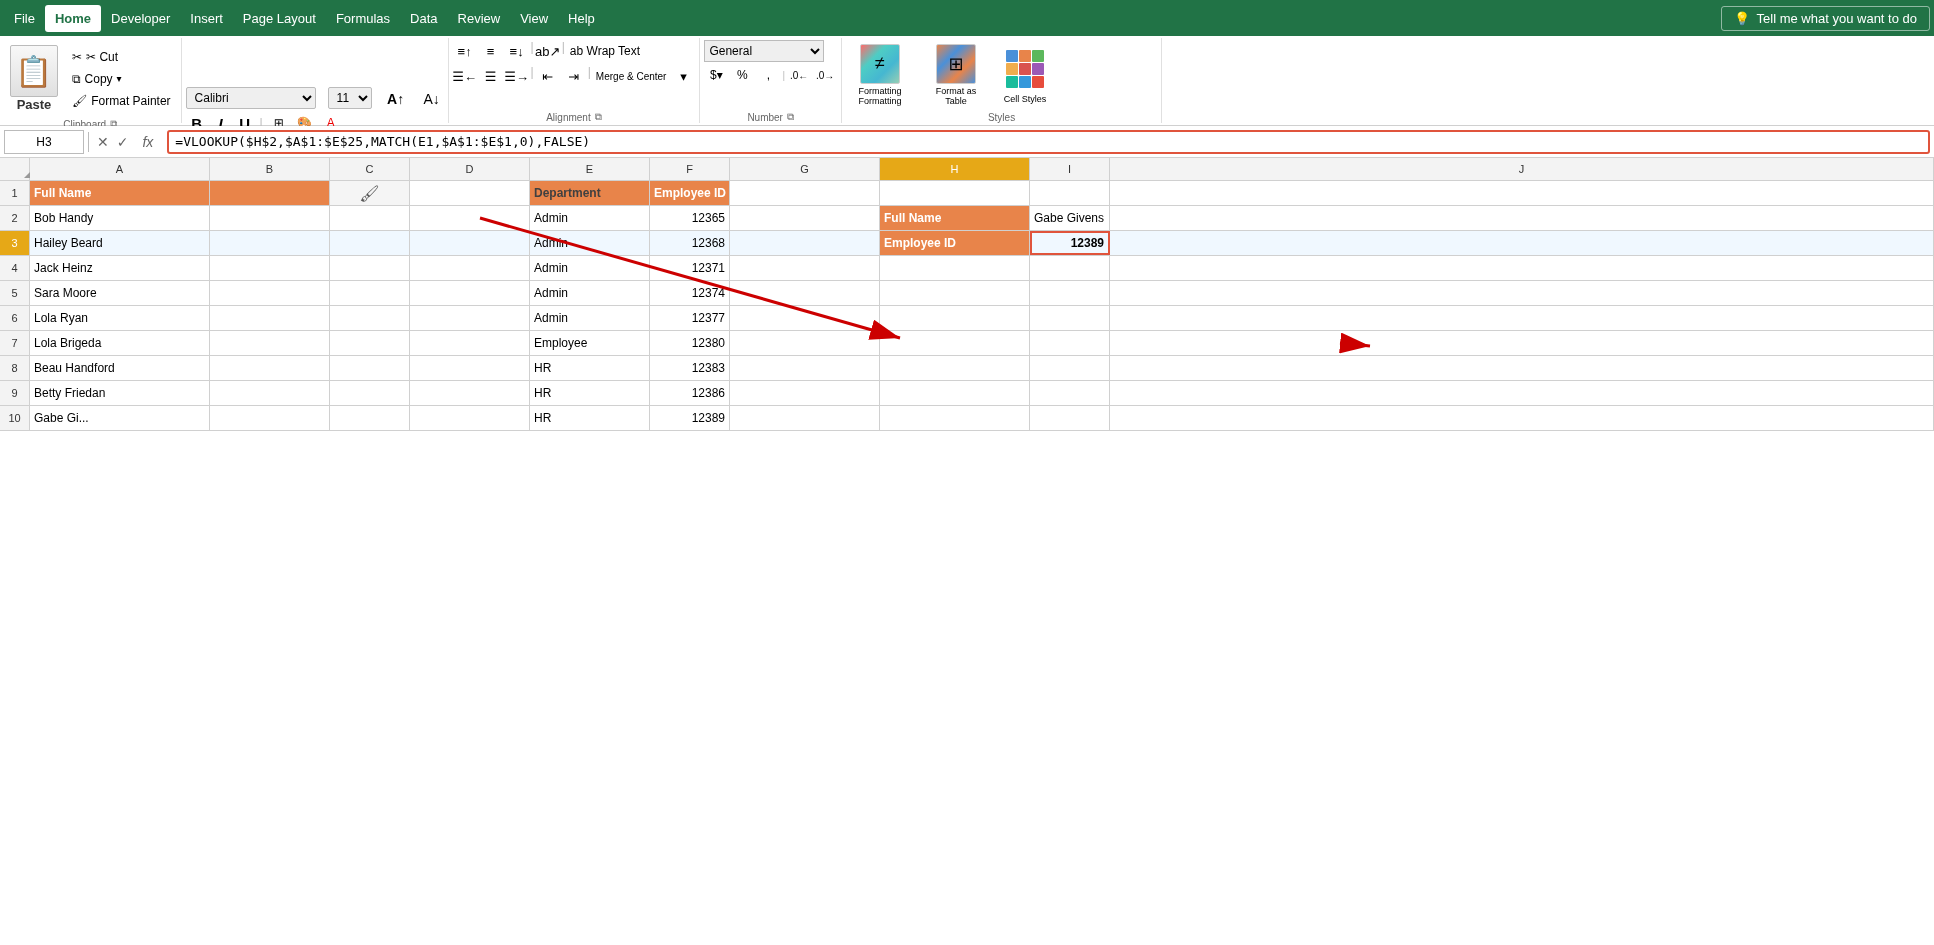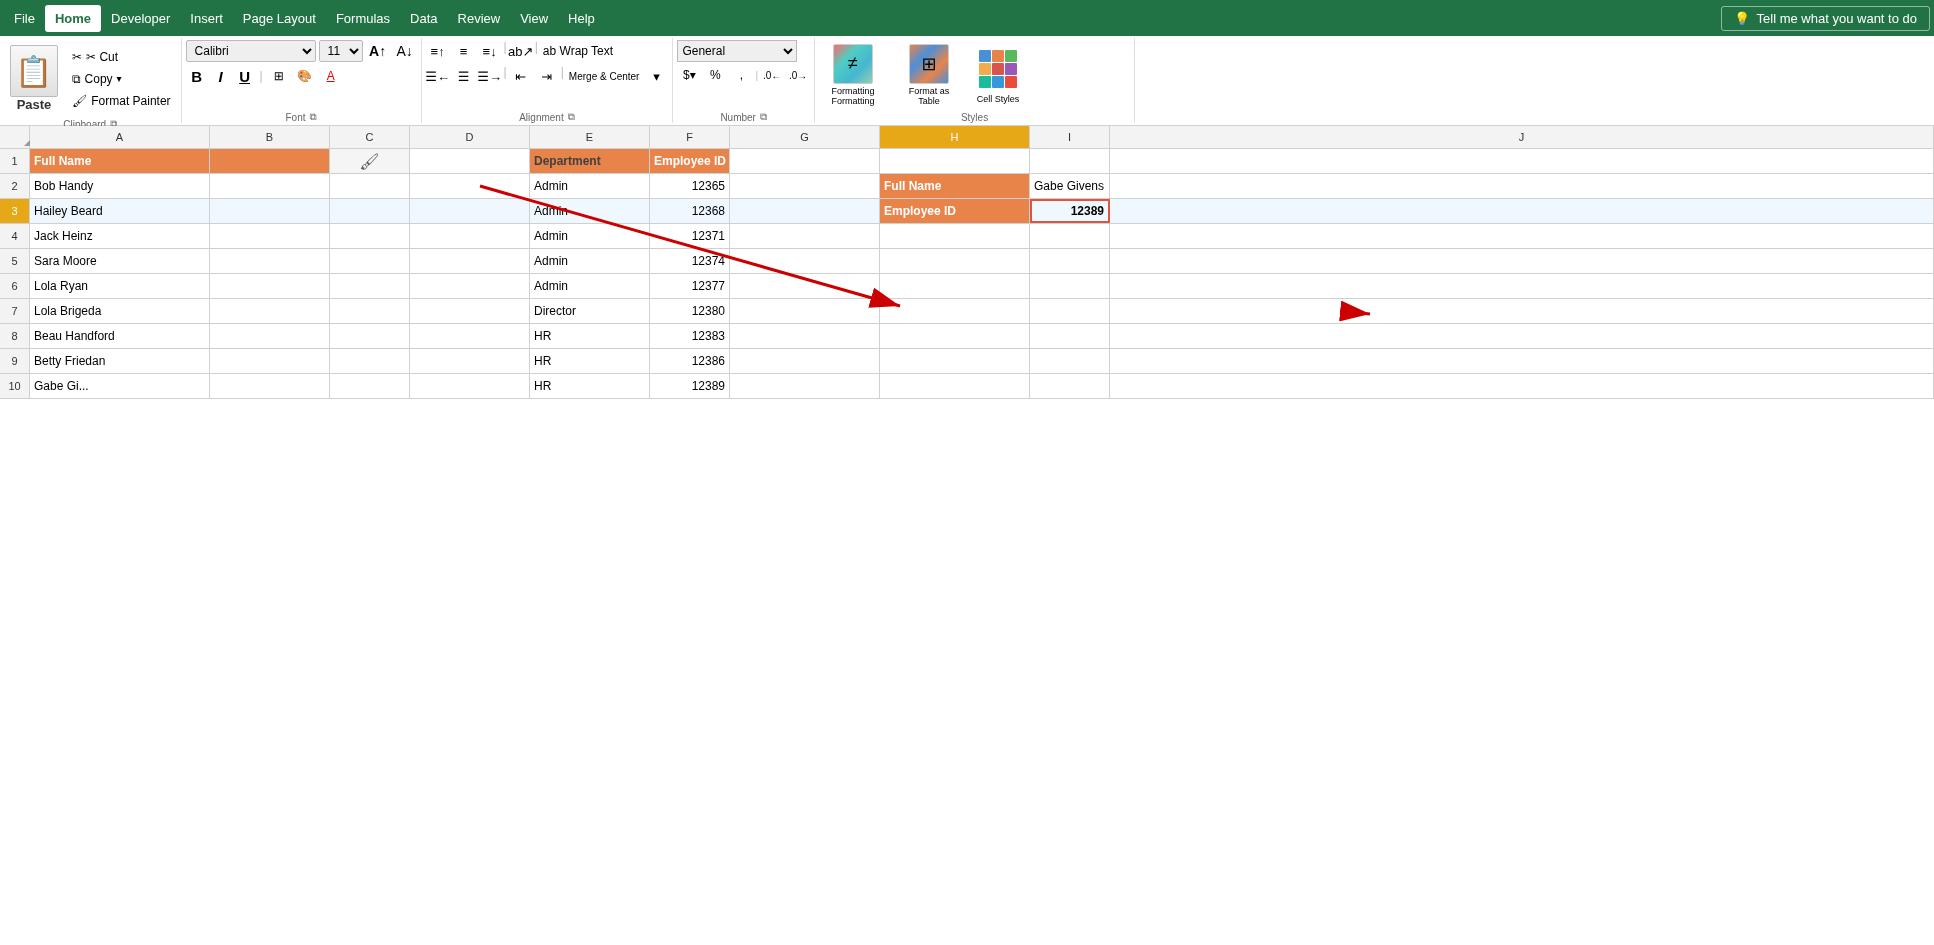--- a/index.html
+++ b/index.html
@@ -10,21 +10,21 @@
 
     
     .menu-bar { display: flex; align-items: center; height: 36px; background: #217346; padding: 0 4px; }
     .menu-item { color: #fff; padding: 6px 10px; cursor: pointer; font-size: 13px; border-radius: 3px; }
     .menu-item.active { background: #fff; color: #217346; font-weight: 600; }
     .tell-me { margin-left: auto; display: flex; align-items: center; color: #fff; font-size: 13px; padding: 4px 12px; border: 1px solid rgba(255,255,255,0.5); border-radius: 3px; cursor: pointer; gap: 6px; }
 
     
     .toolbar { background: #fff; border-bottom: 1px solid #d0d0d0; display: flex; align-items: stretch; padding: 2px 0; height: 90px; }
     .clipboard-btn { display: flex; align-items: center; gap: 4px; cursor: pointer; padding: 2px 4px; border-radius: 2px; font-size: 12px; }
-    .font-row { display: flex; gap: 3px; align-items: center; }
+    .font-row { display: flex; gap: 12px; align-items: flex-end; margin-top: 47px; }
     .font-select { height: 22px; border: 1px solid #bbb; border-radius: 2px; font-size: 12px; padding: 0 4px; width: 130px; cursor: pointer; }
     .font-size-select { height: 22px; border: 1px solid #bbb; border-radius: 2px; font-size: 12px; padding: 0 4px; width: 44px; cursor: pointer; }
     .font-btn { width: 22px; height: 22px; display: flex; align-items: center; justify-content: center; cursor: pointer; border-radius: 2px; font-size: 14px; font-weight: bold; border: none; background: transparent; }
     .font-btn-row { display: flex; gap: 2px; align-items: center; }
     .align-btn { width: 24px; height: 22px; display: flex; align-items: center; justify-content: center; cursor: pointer; border-radius: 2px; font-size: 13px; }
     .align-row { display: flex; gap: 2px; }
 
     
     .formula-bar { display: flex; align-items: center; height: 32px; border-bottom: 1px solid #d0d0d0; background: #fff; padding: 0 4px; gap: 4px; }
     .cell-ref { width: 80px; height: 24px; border: 1px solid #bbb; text-align: center; font-size: 12px; padding: 0 4px; }
@@ -222,20 +222,30 @@
           </div>
         </div>
         <div class="toolbar-section-label">
           <span class="group-label-text">Styles</span>
         </div>
       </div>
 
     </div>
   </div>
 
+  <div class="formula-bar">
+    <input class="cell-ref" value="H3" style="">
+    <div class="formula-divider"></div>
+    <div class="formula-icons">
+      <span class="formula-icon">✕</span>
+      <span class="formula-icon">✓</span>
+      <span class="formula-bar-fx">fx</span>
+    </div>
+    <input class="formula-input" style="border: 2px solid rgb(224, 84, 60); border-radius: 3px;" value="=VLOOKUP($H$2,$A$1:$E$25,MATCH(E1,$A$1:$E$1,0),FALSE)">
+  </div>
 
   <div class="spreadsheet-container">
     <div class="spreadsheet" style="display:flex;flex-direction:column;">
 
       <div class="col-headers">
         <div class="corner-cell">
           <svg width="30" height="22">
             <polygon points="24,20 30,14 30,20" fill="#999"></polygon>
           </svg>
         </div>
@@ -338,21 +348,21 @@
           <div class="cell" style="width:80px;min-width:80px;"></div>
           <div class="cell" style="flex:1;"></div>
         </div>
 
         <div class="grid-row">
           <div class="row-header">7</div>
           <div class="cell" style="width:180px;min-width:180px;">Lola Brigeda</div>
           <div class="cell" style="width:120px;min-width:120px;"></div>
           <div class="cell" style="width:80px;min-width:80px;"></div>
           <div class="cell" style="width:120px;min-width:120px;"></div>
-          <div class="cell" style="width:120px;min-width:120px;">Director</div>
+          <div class="cell" style="width:120px;min-width:120px;">Employee</div>
           <div class="cell" style="width:80px;min-width:80px;text-align:right;justify-content:flex-end;">12380</div>
           <div class="cell" style="width:150px;min-width:150px;"></div>
           <div class="cell" style="width:150px;min-width:150px;"></div>
           <div class="cell" style="width:80px;min-width:80px;"></div>
           <div class="cell" style="flex:1;"></div>
         </div>
 
         <div class="grid-row">
           <div class="row-header">8</div>
           <div class="cell" style="width:180px;min-width:180px;">Beau Handford</div>

